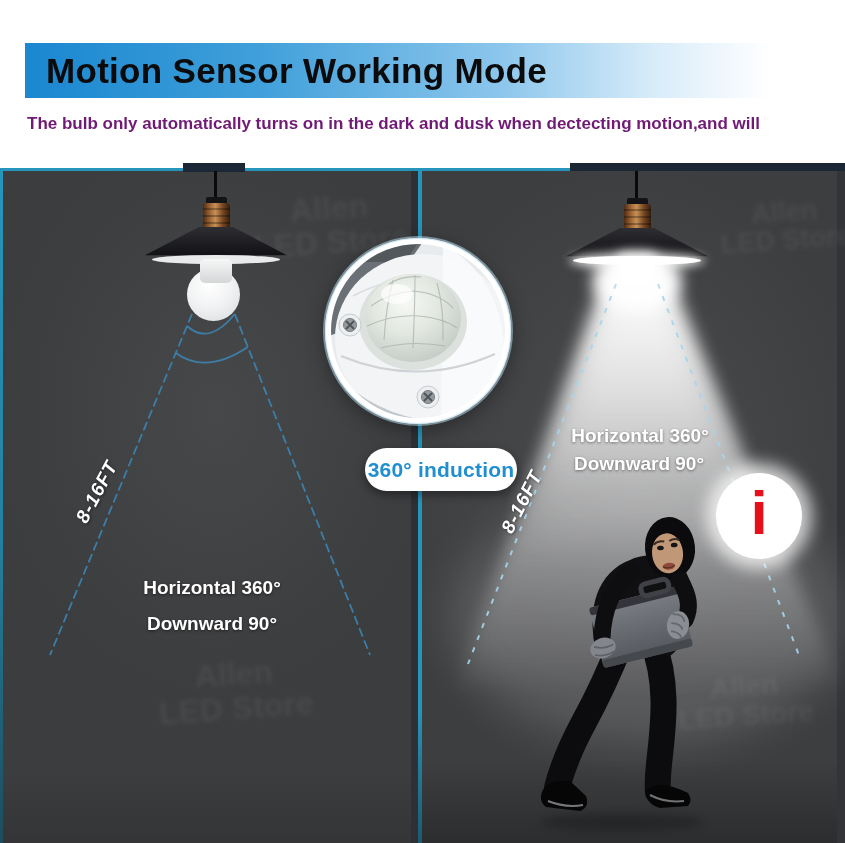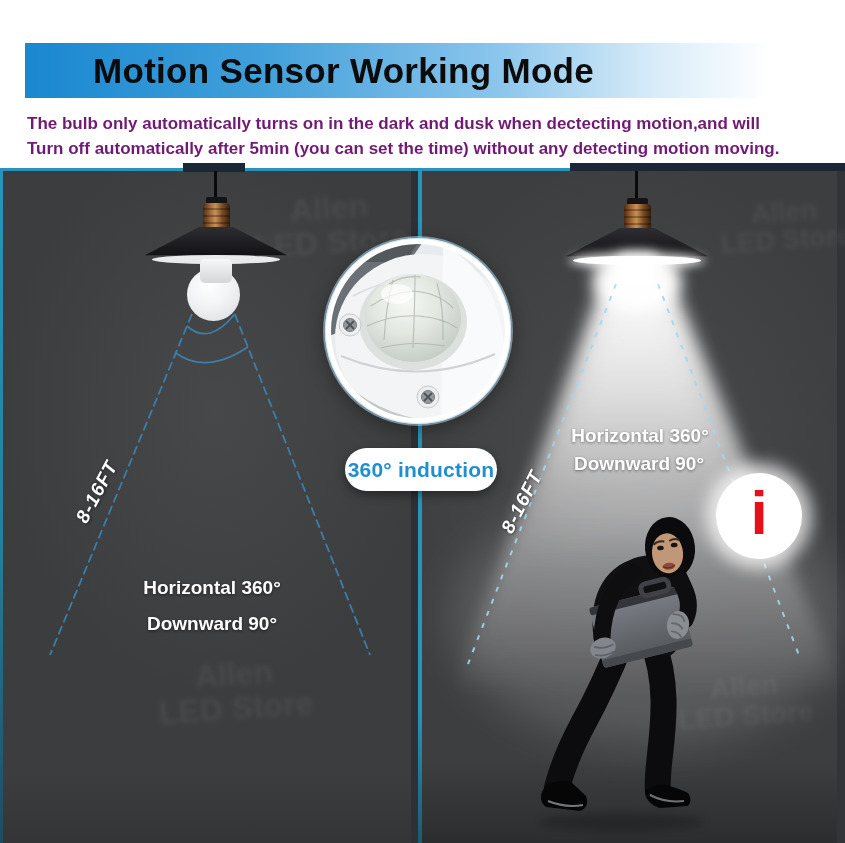--- a/index.html
+++ b/index.html
@@ -3,21 +3,21 @@
 <meta charset="utf-8">
 <style>
   html,body{margin:0;padding:0;background:#ffffff;}
   .stage{position:relative;width:845px;height:843px;background:#ffffff;overflow:hidden;
          font-family:"Liberation Sans",sans-serif;}
 
   
   .banner{position:absolute;left:25px;top:43px;width:768px;height:55px;
           background:linear-gradient(90deg,#1a87d0 0%,#3f9fda 30%,#8cc6ec 62%,#d8ecf9 82%,#ffffff 97%);}
   .banner .title{font-size:35px;font-weight:800;letter-spacing:.3px;color:#0b0b0c;
-          line-height:55px;padding-left:21px;white-space:nowrap;margin-left:47px;}
+          line-height:55px;padding-left:21px;white-space:nowrap;}
   .desc{position:absolute;left:27px;top:111px;width:812px;color:#701a75;
         font-size:17px;font-weight:700;line-height:25px;}
   .desc div{white-space:nowrap;}
 
   
   .scene{position:absolute;left:0;top:171px;width:845px;height:672px;background:#3e3f41;}
   .panel-left{position:absolute;left:3px;top:0;width:408px;height:672px;
         background:radial-gradient(ellipse 70% 55% at 52% 36%,#474849 0%,#3c3d3f 75%);}
   .panel-right{position:absolute;left:422px;top:0;width:415px;height:672px;
         background:radial-gradient(ellipse 75% 60% at 50% 45%,#4a4b4d 0%,#3d3e40 80%);}
@@ -59,21 +59,21 @@
   .layer{position:absolute;left:0;top:0;width:845px;height:843px;pointer-events:none;}
   .z7{z-index:7}.z8{z-index:8}
 
   
   .lbl{position:absolute;color:#fff;font-weight:700;white-space:nowrap;z-index:10;
        text-shadow:0 1px 3px rgba(0,0,0,.55);}
   .range{font-size:19px;font-style:italic;letter-spacing:1px;}
   .cover{font-size:19px;}
   .center-x{transform:translate(-50%,-50%);}
 
-  .pill{position:absolute;left:345px;top:448px;width:152px;height:43px;background:#ffffff;
+  .pill{position:absolute;left:365px;top:448px;width:152px;height:43px;background:#ffffff;
         border-radius:22px;display:flex;align-items:center;justify-content:center;z-index:10;
         box-shadow:0 4px 10px rgba(0,0,0,.40);}
   .pill span{color:#1f8fd0;font-size:21px;font-weight:800;letter-spacing:.2px;}
 
   .badge{position:absolute;left:716px;top:473px;width:86px;height:86px;border-radius:50%;
         background:#ffffff;display:flex;align-items:center;justify-content:center;z-index:10;
         box-shadow:0 0 16px 10px rgba(255,255,255,.72);}
   .badge span{color:#e6101b;font-size:62px;font-weight:900;line-height:1;margin-top:-6px;}
 
   .inset{position:absolute;left:323px;top:236px;width:190px;height:190px;z-index:9;
@@ -82,21 +82,20 @@
 </head>
 <body>
 
 <div class="stage">
 
   <div class="banner">
     <div class="title">Motion Sensor Working Mode</div>
   </div>
   <div class="desc">
     <div>The bulb only automatically turns on in the dark and dusk when dectecting motion,and will</div>
-    <div>Turn off automatically after 5min (you can set the time) without any detecting motion moving.</div>
   </div>
 
   <div class="scene">
     <div class="panel-left"></div>
     <div class="panel-right"></div>
     <div class="panel-gap"></div>
     <div class="edge-right"></div>
     <div class="floor-shade"></div>
     <div class="floor-shade-l"></div>
   </div>

